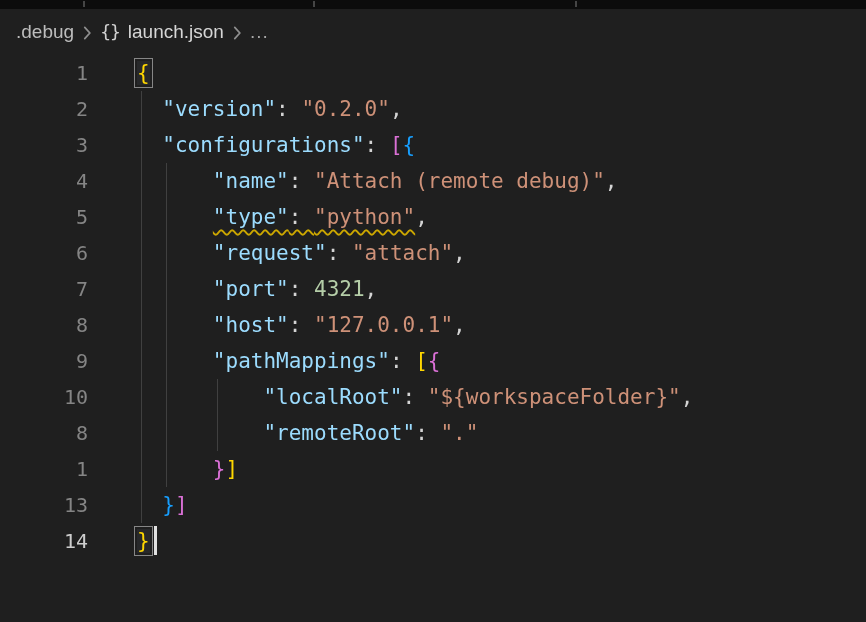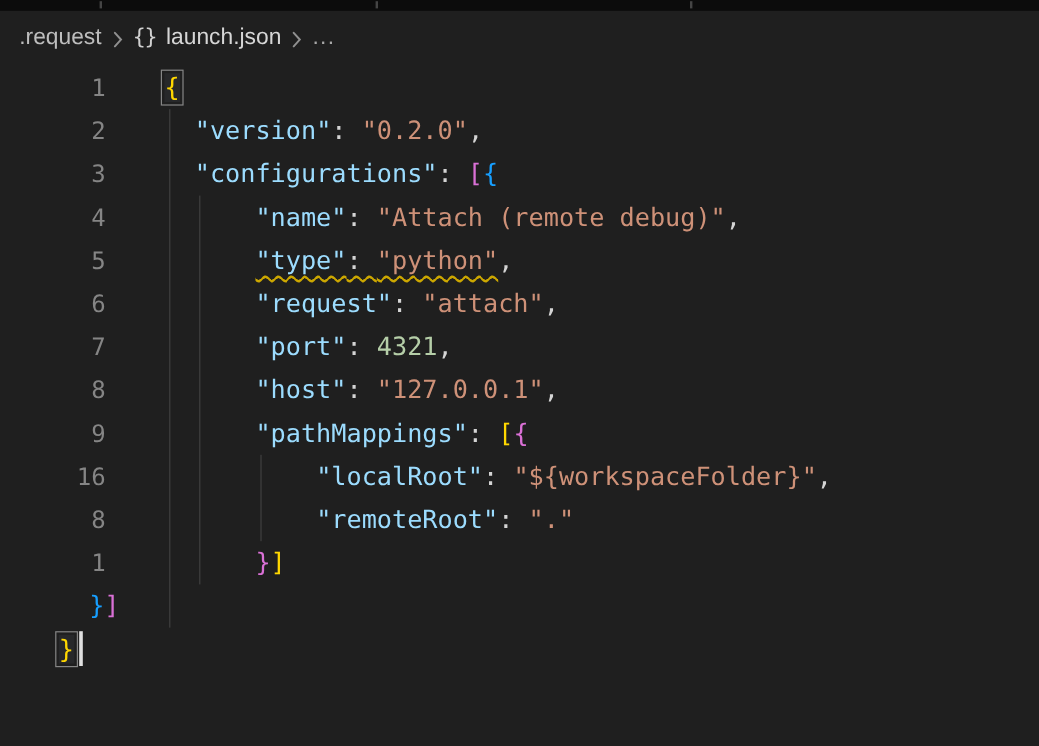--- a/index.html
+++ b/index.html
@@ -57,21 +57,21 @@
 
 <div class="window">
 
   <div class="topbar">
     <div class="sep s1"></div>
     <div class="sep s2"></div>
     <div class="sep s3"></div>
   </div>
 
   <div class="breadcrumb">
-    <span class="crumb folder">.request</span>
+    <span class="crumb folder">.debug</span>
     <svg class="chev" width="12" height="18" viewBox="0 0 10 16">
         <path d="M3 3 L7.5 8 L3 13" stroke="#8f8f8f" stroke-width="1.5" fill="none" stroke-linecap="round"></path>
       </svg>
     <span class="json-icon">{}</span>
     <span class="crumb file">launch.json</span>
     <svg class="chev" width="12" height="18" viewBox="0 0 10 16">
         <path d="M3 3 L7.5 8 L3 13" stroke="#8f8f8f" stroke-width="1.5" fill="none" stroke-linecap="round"></path>
       </svg>
     <span class="crumb symbol">...</span>
   </div>
@@ -111,33 +111,35 @@
         </div>
         <div class="line">
           <div class="ln">8</div>
           <div class="codec"><span class="tok ws">      </span><span class="tok key">"host"</span><span class="tok pun">: </span><span class="tok str">"127.0.0.1"</span><span class="tok pun">,</span></div>
         </div>
         <div class="line">
           <div class="ln">9</div>
           <div class="codec"><span class="tok ws">      </span><span class="tok key">"pathMappings"</span><span class="tok pun">: </span><span class="tok b1">[</span><span class="tok b2">{</span></div>
         </div>
         <div class="line">
-          <div class="ln">16</div>
+          <div class="ln">10</div>
           <div class="codec"><span class="tok ws">          </span><span class="tok key">"localRoot"</span><span class="tok pun">: </span><span class="tok str">"${workspaceFolder}"</span><span class="tok pun">,</span></div>
         </div>
         <div class="line">
           <div class="ln">8</div>
           <div class="codec"><span class="tok ws">          </span><span class="tok key">"remoteRoot"</span><span class="tok pun">: </span><span class="tok str">"."</span></div>
         </div>
         <div class="line">
           <div class="ln">1</div>
           <div class="codec"><span class="tok ws">      </span><span class="tok b2">}</span><span class="tok b1">]</span></div>
         </div>
         <div class="line">
+          <div class="ln">13</div>
           <div class="codec"><span class="tok ws">  </span><span class="tok b3">}</span><span class="tok b2">]</span></div>
         </div>
         <div class="line active">
+          <div class="ln">14</div>
           <div class="codec"><span class="tok b1 match">}</span><span class="cursor"></span></div>
         </div>
       </div>
   </div>
 
 </div>
 
 </body></html>

